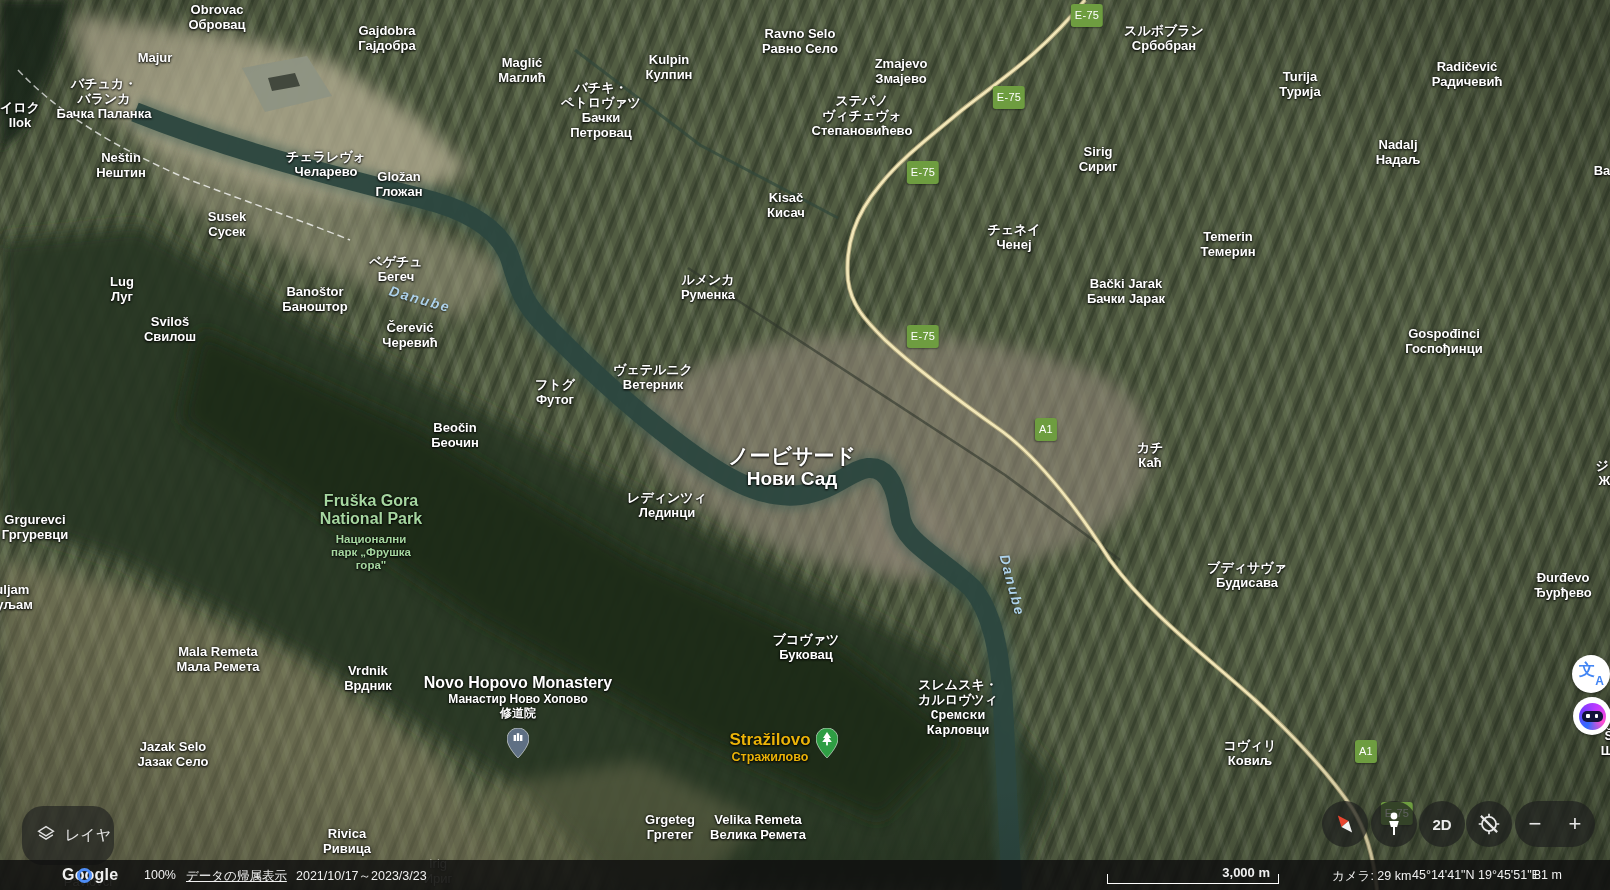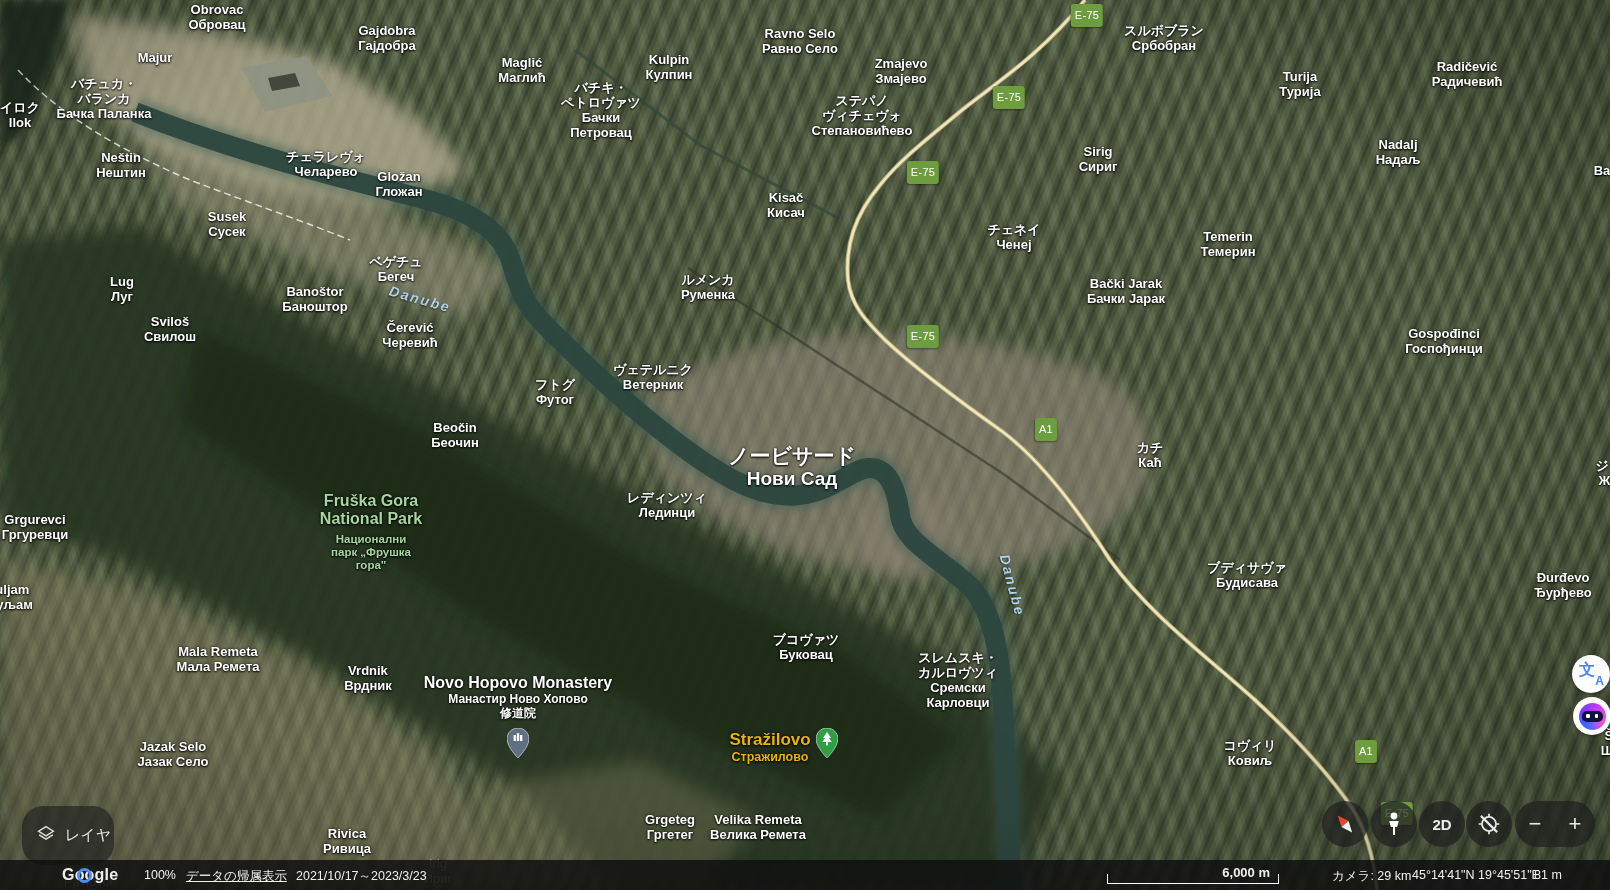--- a/index.html
+++ b/index.html
@@ -353,21 +353,21 @@
         <span class="ln">修道院</span>
       </div>
       <div class="lbl straz" style="left: 770px; top: 730px;">
         <span class="ln">Stražilovo</span>
         <span class="ln">Стражилово</span>
       </div>
       <div class="lbl town" style="left: 806px; top: 632px;">
         <span class="ln">ブコヴァツ</span>
         <span class="ln">Буковац</span>
       </div>
-      <div class="lbl town" style="left: 958px; top: 650px;">
+      <div class="lbl town" style="left: 958px; top: 678px; font-family: Liberation Mono, monospace;">
         <span class="ln">スレムスキ・</span>
         <span class="ln">カルロヴツィ</span>
         <span class="ln">Сремски</span>
         <span class="ln">Карловци</span>
       </div>
       <div class="lbl town" style="left: 670px; top: 812px;">
         <span class="ln">Grgeteg</span>
         <span class="ln">Гргетег</span>
       </div>
       <div class="lbl town" style="left: 758px; top: 812px;">
@@ -477,19 +477,19 @@
     </div>
   </div>
 
   <div class="bottom-bar">
     <span class="abs g-logo">Google</span>
     <span class="ring"></span>
     <span class="abs pct">100%</span>
     <span class="abs attr">データの帰属表示</span>
     <span class="abs dates">2021/10/17～2023/3/23</span>
     <div class="scalebar">
-      <span>6,000 m</span>
+      <span>3,000 m</span>
     </div>
     <span class="abs cam">カメラ: 29 km</span>
     <span class="abs coords">45°14'41"N 19°45'51"E</span>
     <span class="abs elev">81 m</span>
   </div>
 </div>
 
 </body></html>

